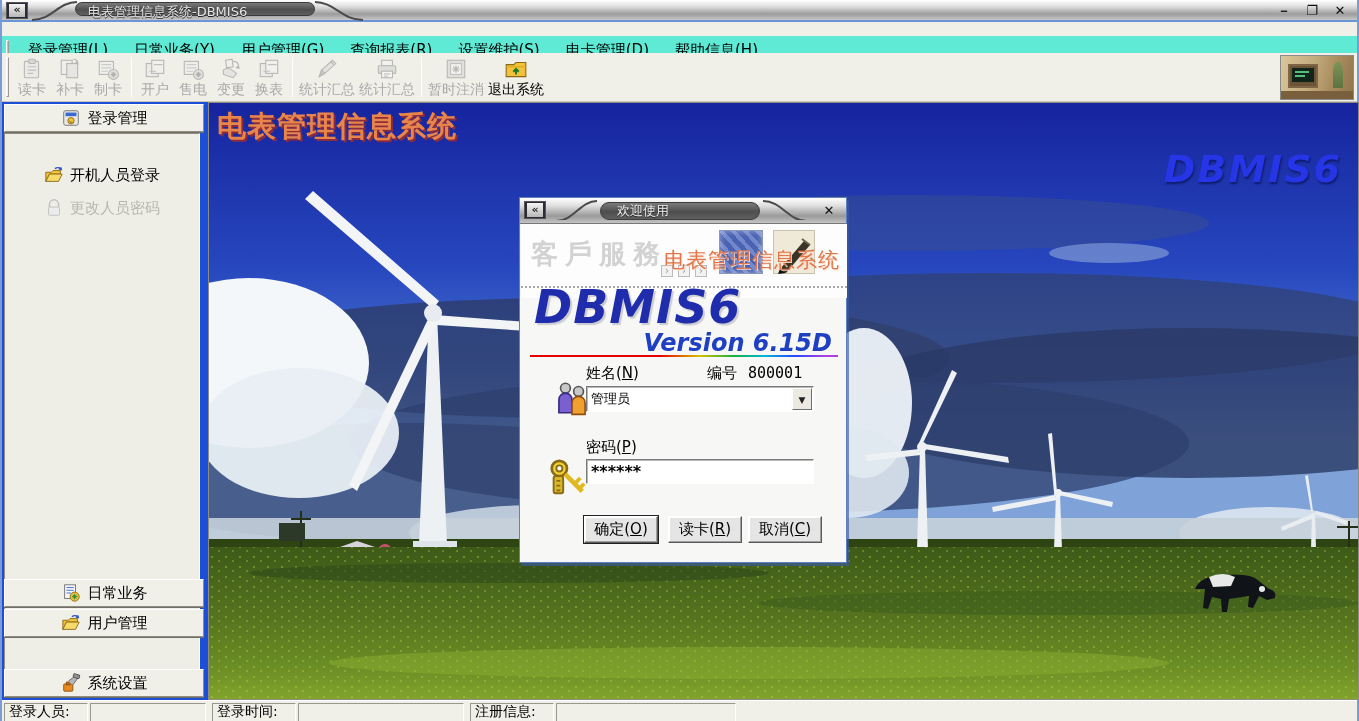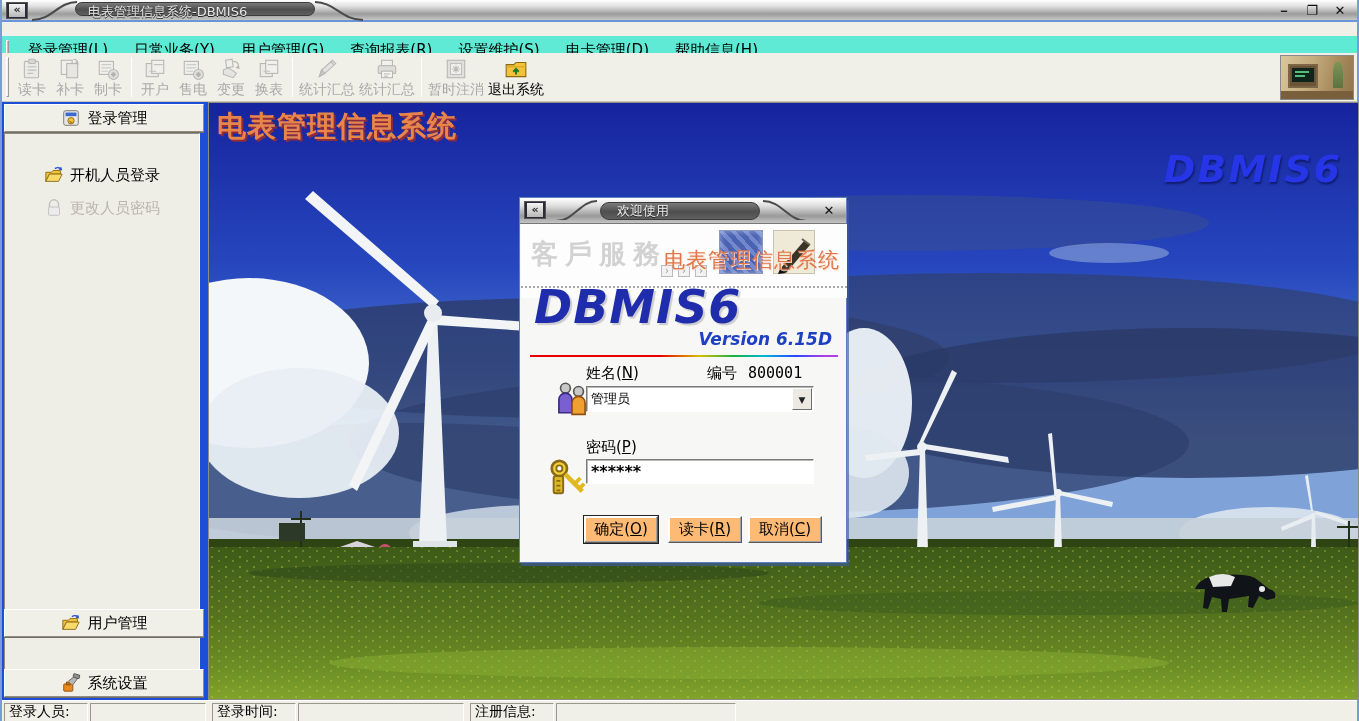--- a/index.html
+++ b/index.html
@@ -91,33 +91,33 @@
   .svc-sq { position:absolute; top:41px; width:12px; height:12px; border:1px solid #bbb; background:#f2f2f2; color:#999;
     font-size:10px; line-height:10px; text-align:center; }
   .banner-kbd { position:absolute; right:84px; top:6px; width:44px; height:44px; border:1px solid #8899bb;
     background:repeating-linear-gradient(48deg,#7287cc 0 4px,#4962b2 4px 9px); box-shadow:inset 0 0 6px rgba(255,255,255,.45); }
   .banner-pen { position:absolute; right:32px; top:6px; width:42px; height:44px; border:1px solid #c9c2ae; background:#efe9d8; }
   .dotline { position:absolute; left:0; top:62px; width:100%; border-top:2px dotted #a9a9a9; }
   .dlg-subtitle { position:absolute; right:6px; top:48px; font-size:21px; color:#e0764a; letter-spacing:1px;
     text-shadow:1px 1px 0 rgba(255,220,200,.9); white-space:nowrap; }
   .dlg-brand { position:absolute; left:14px; top:82px; font-size:46px; font-weight:900; font-style:italic; color:#1f2dac;
     letter-spacing:1px; text-shadow:2px 2px 1px rgba(120,120,140,.35); }
-  .dlg-version { position:absolute; right:14px; top:131px; font-size:17px; font-style:italic; font-weight:bold; color:#2040c4; }
+  .dlg-version { position:absolute; right:14px; top:131px; font-size:24px; font-style:italic; font-weight:bold; color:#2040c4; }
   .rainbow { position:absolute; left:10px; top:157px; width:308px; height:2px;
     background:linear-gradient(90deg,#e80000 0%,#e80000 42%,#d8c000 55%,#18b040 66%,#00b8d8 76%,#2846ff 86%,#b040e0 96%); }
   .f-label { position:absolute; font-size:15px; white-space:nowrap; }
   .combo { position:absolute; left:66px; top:188px; width:228px; height:26px; background:#fff;
     border:1px solid; border-color:#7a7a7a #fff #fff #7a7a7a; box-shadow:inset 1px 1px 0 #b8b8b8; }
   .combo .val { position:absolute; left:4px; top:3px; font-size:13px; }
   .combo-arrow { position:absolute; right:1px; top:1px; width:20px; height:22px; background:#ece9e2;
     border:1px solid; border-color:#fff #6e6e6e #6e6e6e #fff; font-size:9px; line-height:22px; text-align:center; color:#222; }
   .pwd-input { position:absolute; left:66px; top:261px; width:228px; height:25px; background:#fff;
     border:1px solid; border-color:#7a7a7a #fff #fff #7a7a7a; box-shadow:inset 1px 1px 0 #b8b8b8;
     font-family:"DejaVu Sans",sans-serif; font-size:16px; font-weight:bold; padding:2px 4px; outline:none; }
-  .dlg-btn { position:absolute; top:318px; width:74px; height:27px; background:#fdba74; font-size:15px;
+  .dlg-btn { position:absolute; top:318px; width:74px; height:27px; background:#e5e5e5; font-size:15px;
     border:1px solid; border-color:#fff #5a5a5a #5a5a5a #fff; box-shadow:inset -1px -1px 0 #a0a0a0, inset 1px 1px 0 #fff;
     text-align:center; line-height:25px; }
   .dlg-btn.default { outline:1px solid #222; }
   .dlg-icon { position:absolute; }
 </style>
 </head>
 <body>
 
 <svg width="0" height="0" style="position:absolute">
   <defs>
@@ -351,20 +351,26 @@
             <use href="#i-folderopen"></use>
           </svg>
         <span>开机人员登录</span>
       </div>
       <div class="side-item disabled" style="top:61px">
         <svg>
             <use href="#i-lockgray"></use>
           </svg>
         <span>更改人员密码</span>
       </div>
+    </div>
+    <div class="side-head" style="top:477px">
+      <svg>
+          <use href="#i-docstar"></use>
+        </svg>
+      <span>日常业务</span>
     </div>
     <div class="side-head" style="top:507px">
       <svg>
           <use href="#i-folderopen"></use>
         </svg>
       <span>用户管理</span>
     </div>
     <div class="side-head" style="top:567px">
       <svg>
           <use href="#i-tools"></use>

